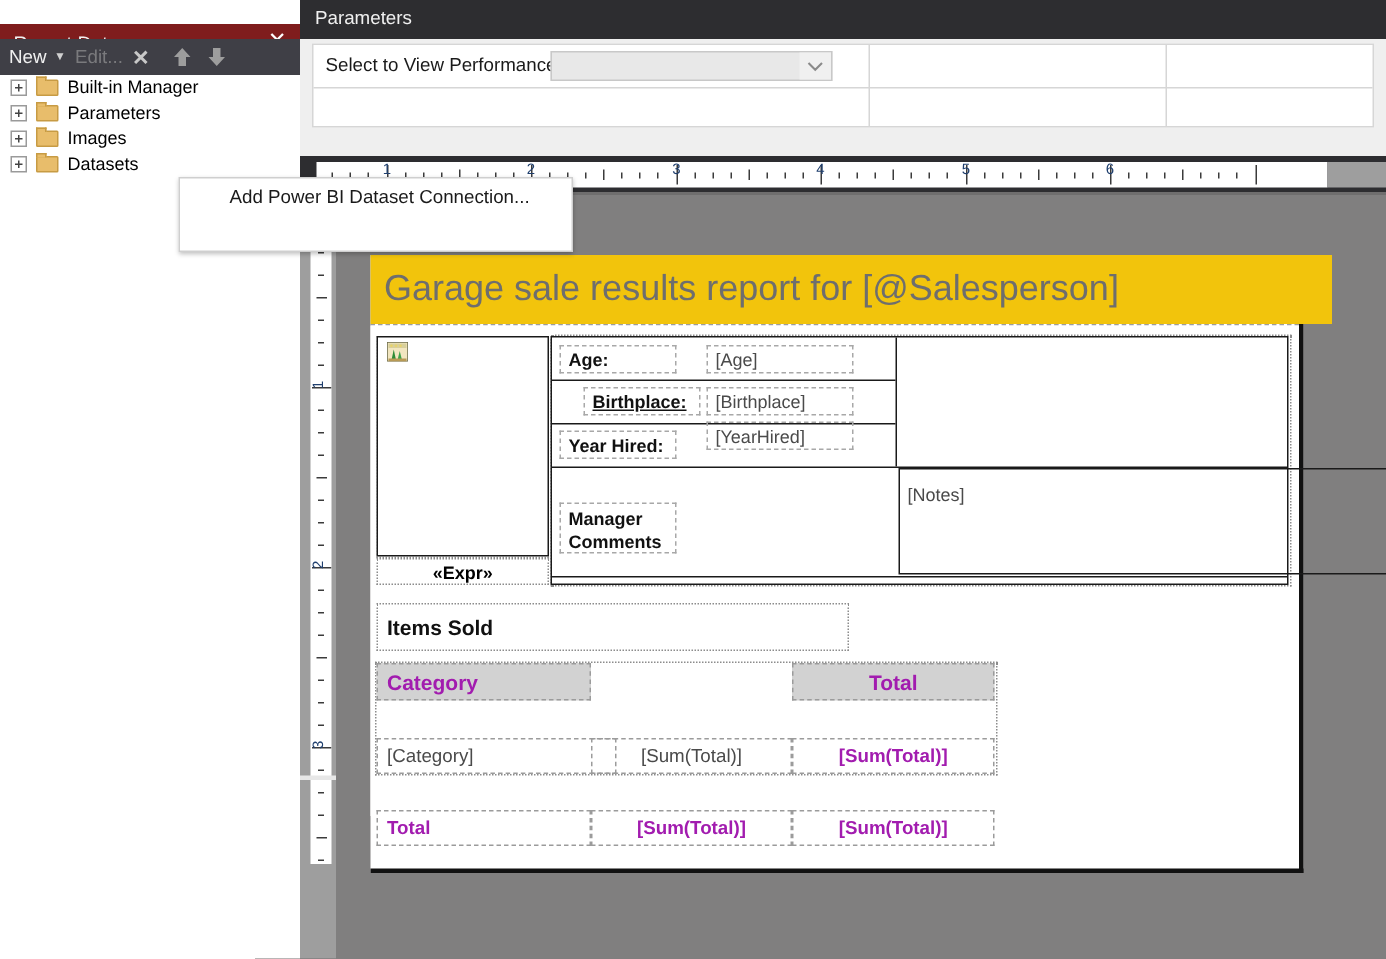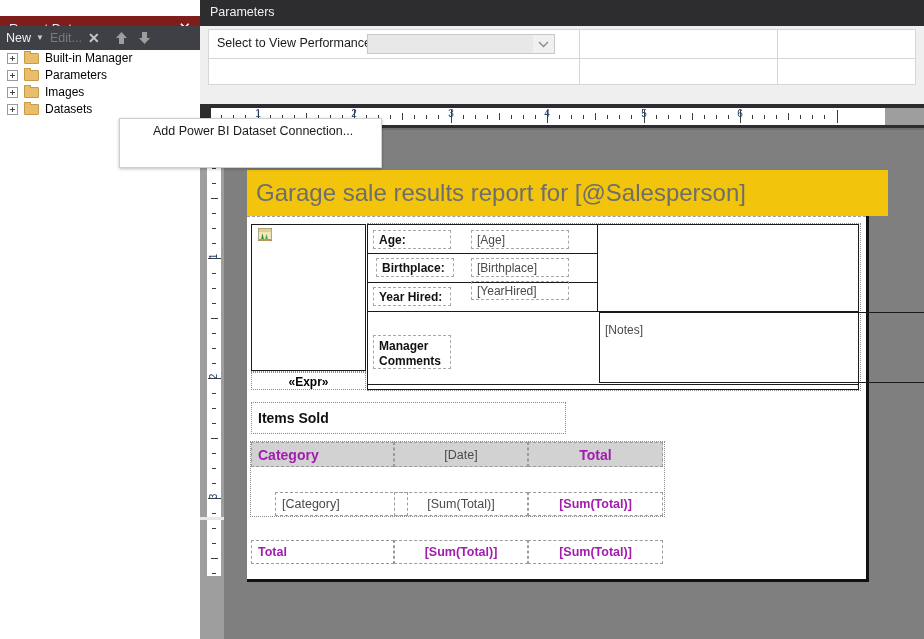--- a/index.html
+++ b/index.html
@@ -460,42 +460,41 @@
 
           <div class="hsep" style="left:0;top:28px;width:229px;"></div>
           <div class="hsep" style="left:0;top:57px;width:229px;"></div>
           <div class="hsep" style="left:0;top:86px;width:490px;"></div>
           <div class="hsep" style="left:0;top:159px;width:490px;"></div>
           <div class="hsep" style="left:229px;top:0;width:1px;height:86px;"></div>
 
           <div class="cellbox bold" style="left:5px;top:5px;width:78px;height:19px;">Age:</div>
           <div class="cellbox ph" style="left:103px;top:5px;width:98px;height:19px;">[Age]</div>
 
-          <div class="cellbox bold" style="left:8px;top:33px;width:78px;height:19px;">Birthplace:</div>
+          <div class="cellbox bold" style="left:21px;top:33px;width:78px;height:19px;text-decoration:underline;">Birthplace:</div>
           <div class="cellbox ph" style="left:103px;top:33px;width:98px;height:19px;">[Birthplace]</div>
 
           <div class="cellbox bold" style="left:5px;top:62px;width:78px;height:19px;">Year Hired:</div>
           <div class="cellbox ph" style="left:103px;top:56px;width:98px;height:19px;">[YearHired]</div>
 
           <div class="cellbox bold" style="left:5px;top:110px;width:78px;height:34px;display:block;padding-top:3px;line-height:15px;">Manager Comments</div>
 
           <div id="notes-box">[Notes]</div>
         </div>
 
         <div id="items-sold-box">Items Sold</div>
 
         <div id="res-tbl-outline"></div>
         <div id="res-tbl">
           <div class="res-row" style="top:0;height:25px;">
             <div class="res-cell head l" style="left:0;width:143px;height:25px;">Category</div>
-            <div class="res-cell head c ph" style="left:143px;width:134px;height:25px;font-size:12.5px;font-weight:normal;">[Date]</div>
             <div class="res-cell head c" style="left:277px;width:135px;height:25px;">Total</div>
           </div>
           <div class="res-row" style="top:25px;height:24px;">
-            <div class="res-cell l ph" style="left:0;top:25px;width:133px;height:24px;margin-left:24px;">[Category]</div>
+            <div class="res-cell l ph" style="left:0;top:25px;width:160px;height:24px;">[Category]</div>
             <div class="res-cell c ph" style="left:143px;top:25px;width:134px;height:24px;">[Sum(Total)]</div>
             <div class="res-cell c b" style="left:277px;top:25px;width:135px;height:24px;">[Sum(Total)]</div>
           </div>
           <div class="res-row" style="top:49px;height:24px;">
             <div class="res-cell l b" style="left:0;top:49px;width:143px;height:24px;">Total</div>
             <div class="res-cell c b" style="left:143px;top:49px;width:134px;height:24px;">[Sum(Total)]</div>
             <div class="res-cell c b" style="left:277px;top:49px;width:135px;height:24px;">[Sum(Total)]</div>
           </div>
         </div>
       </div>

